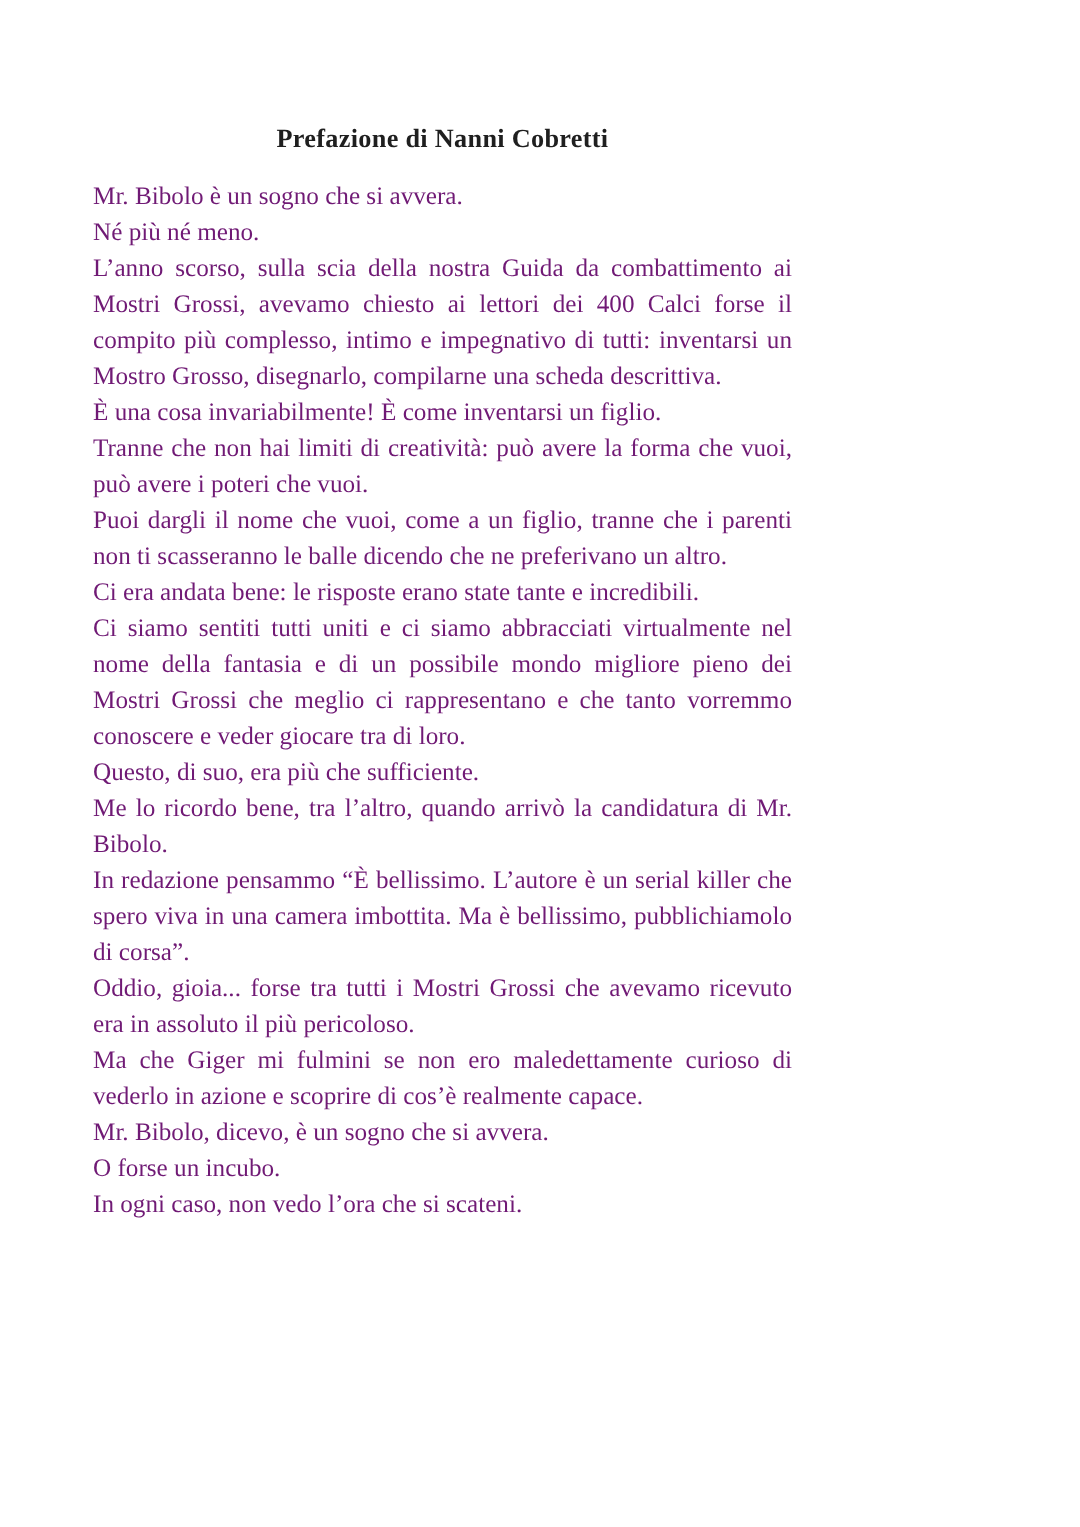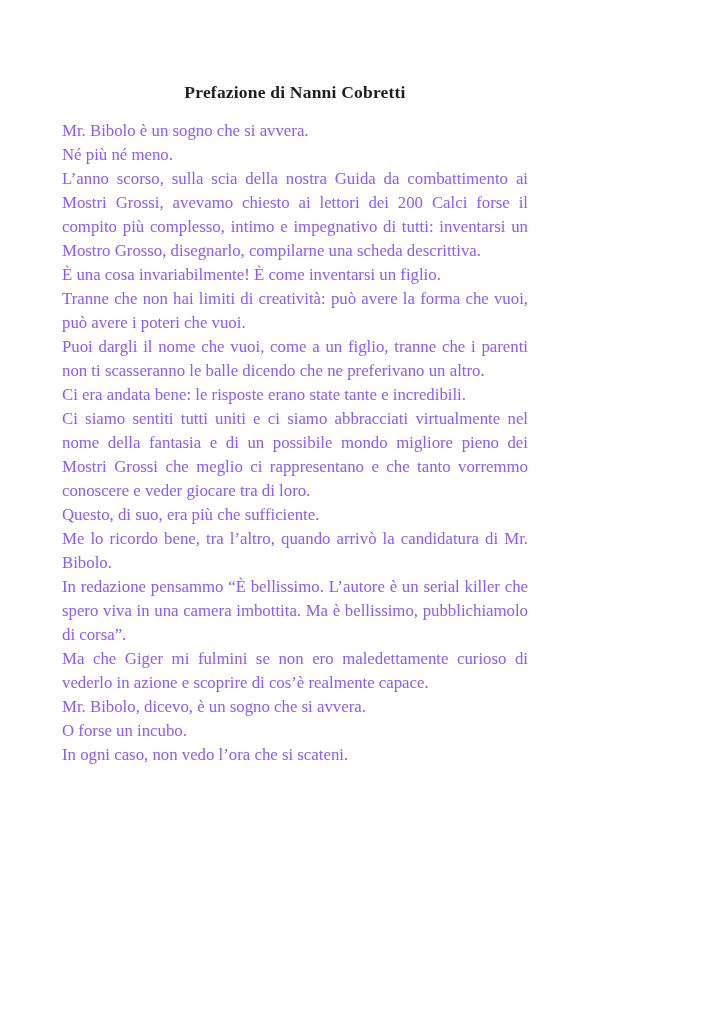--- a/index.html
+++ b/index.html
@@ -27,43 +27,44 @@
     color: #1f1f1f;
     text-align: center;
     margin: 0;
     letter-spacing: 0.2px;
   }
   .body-text {
     margin-top: 15px;
     font-family: "Liberation Serif", "DejaVu Serif", serif;
     font-size: 16.8px;
     line-height: 24px;
-    color: #8b5cf6;
+    color: #701a75;
     text-align: justify;
   }
   .body-text p {
     margin: 0;
     padding: 0;
   }
 </style>
 </head>
 <body>
 
 <div class="page">
   <h1 class="title">Prefazione di Nanni Cobretti</h1>
   <div class="body-text">
       <p>Mr. Bibolo è un sogno che si avvera.</p>
       <p>Né più né meno.</p>
-      <p>L’anno scorso, sulla scia della nostra Guida da combattimento ai Mostri Grossi, avevamo chiesto ai lettori dei 200 Calci forse il compito più complesso, intimo e impegnativo di tutti: inventarsi un Mostro Grosso, disegnarlo, compilarne una scheda descrittiva.</p>
+      <p>L’anno scorso, sulla scia della nostra Guida da combattimento ai Mostri Grossi, avevamo chiesto ai lettori dei 400 Calci forse il compito più complesso, intimo e impegnativo di tutti: inventarsi un Mostro Grosso, disegnarlo, compilarne una scheda descrittiva.</p>
       <p>È una cosa invariabilmente! È come inventarsi un figlio.</p>
       <p>Tranne che non hai limiti di creatività: può avere la forma che vuoi, può avere i poteri che vuoi.</p>
       <p>Puoi dargli il nome che vuoi, come a un figlio, tranne che i parenti non ti scasseranno le balle dicendo che ne preferivano un altro.</p>
       <p>Ci era andata bene: le risposte erano state tante e incredibili.</p>
       <p>Ci siamo sentiti tutti uniti e ci siamo abbracciati virtualmente nel nome della fantasia e di un possibile mondo migliore pieno dei Mostri Grossi che meglio ci rappresentano e che tanto vorremmo conoscere e veder giocare tra di loro.</p>
       <p>Questo, di suo, era più che sufficiente.</p>
       <p>Me lo ricordo bene, tra l’altro, quando arrivò la candidatura di Mr. Bibolo.</p>
       <p>In redazione pensammo “È bellissimo. L’autore è un serial killer che spero viva in una camera imbottita. Ma è bellissimo, pubblichiamolo di corsa”.</p>
+      <p>Oddio, gioia... forse tra tutti i Mostri Grossi che avevamo ricevuto era in assoluto il più pericoloso.</p>
       <p>Ma che Giger mi fulmini se non ero maledettamente curioso di vederlo in azione e scoprire di cos’è realmente capace.</p>
       <p>Mr. Bibolo, dicevo, è un sogno che si avvera.</p>
       <p>O forse un incubo.</p>
       <p>In ogni caso, non vedo l’ora che si scateni.</p>
     </div>
 </div>
 
 </body></html>

